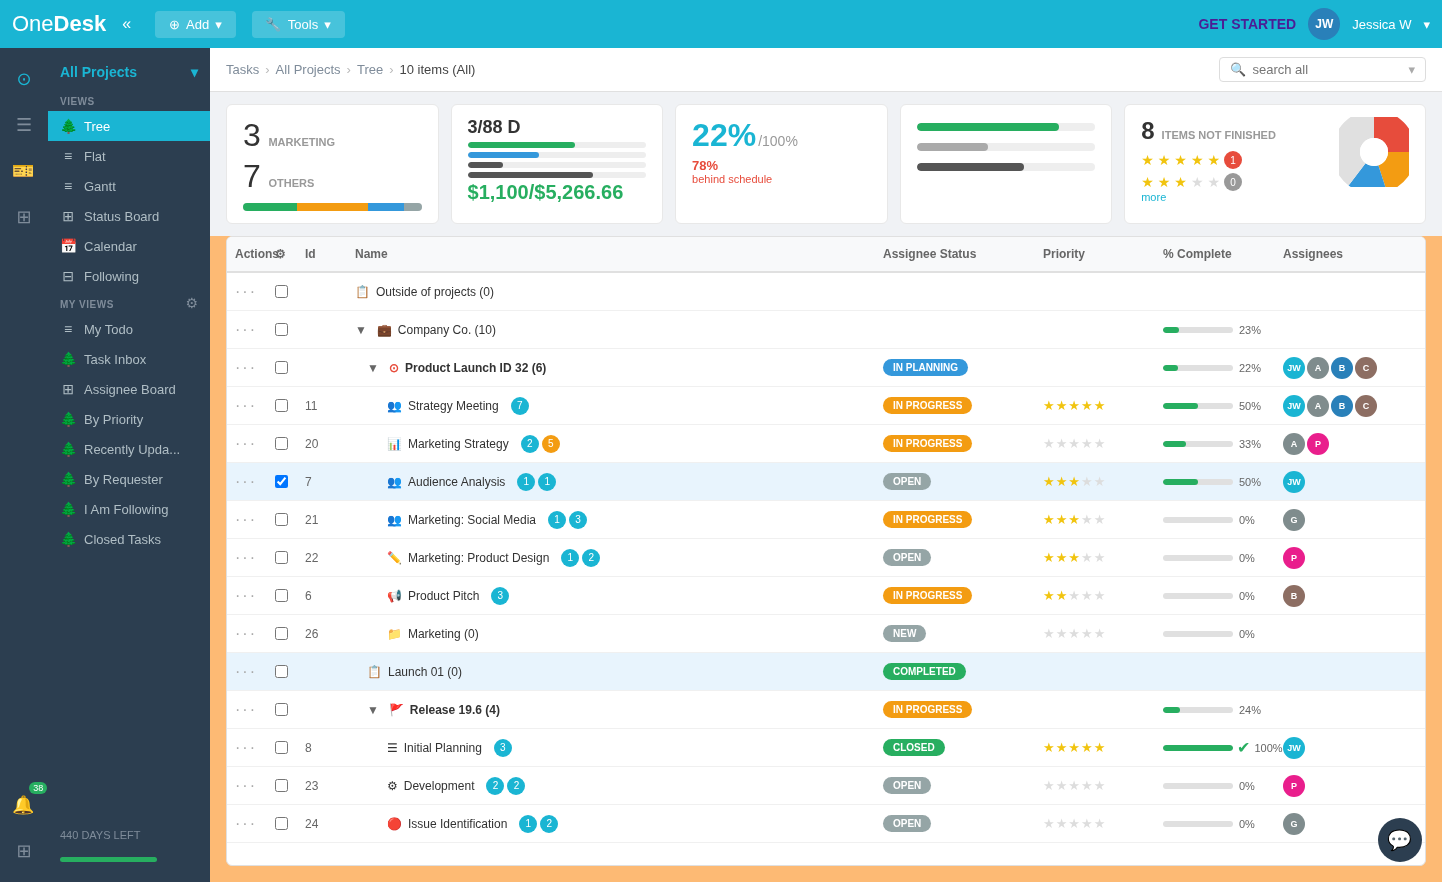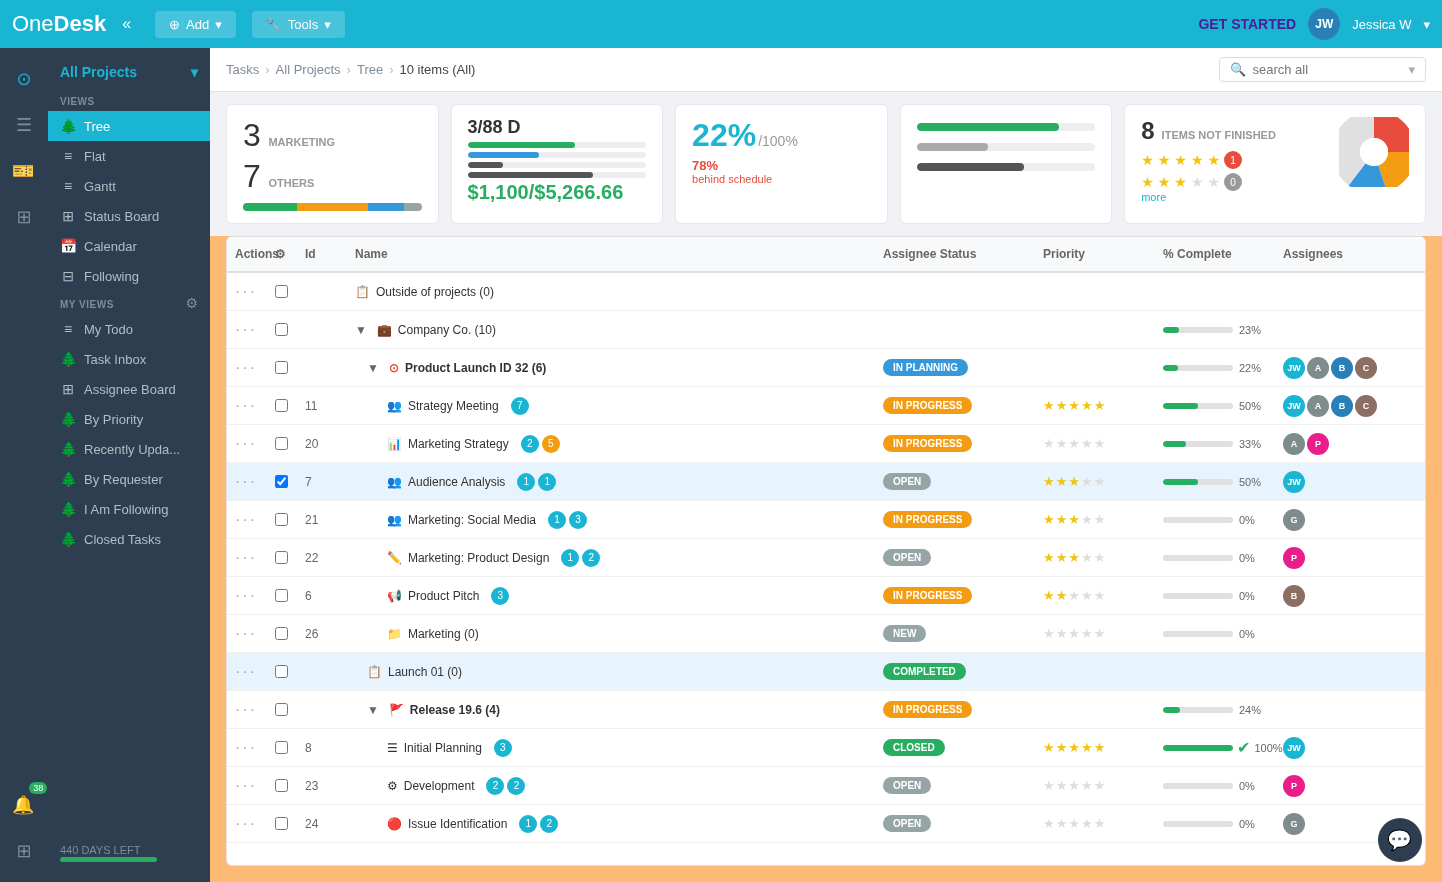--- a/index.html
+++ b/index.html
@@ -52,21 +52,21 @@
       padding: 8px 12px; color: #1ab5d3; font-size: 14px; font-weight: 600; cursor: pointer;
     }
     .sidebar-section-label { color: #7f8c9a; font-size: 10px; font-weight: 700; padding: 8px 12px 4px; letter-spacing: 0.5px; }
     .sidebar-item {
       display: flex; align-items: center; gap: 8px;
       padding: 7px 12px; color: #b0bec5; cursor: pointer; font-size: 13px;
     }
     .sidebar-item.active { background: #1ab5d3; color: white; }
     .sidebar-item-icon { font-size: 14px; width: 16px; text-align: center; }
     .sidebar-bottom { margin-top: auto; padding: 12px; }
-    .days-left { color: #7f8c9a; font-size: 11px; margin-bottom: 1px; }
+    .days-left { color: #7f8c9a; font-size: 11px; margin-bottom: 16px; }
     .progress-bar-green { height: 5px; background: #27ae60; border-radius: 3px; width: 70%; }
 
     
     .main-content { flex: 1; display: flex; flex-direction: column; overflow: hidden; background: #fdba74; }
 
     
     .breadcrumb-bar {
       background: white; padding: 0 16px; height: 44px;
       display: flex; align-items: center; border-bottom: 1px solid #e0e0e0;
       gap: 0;

